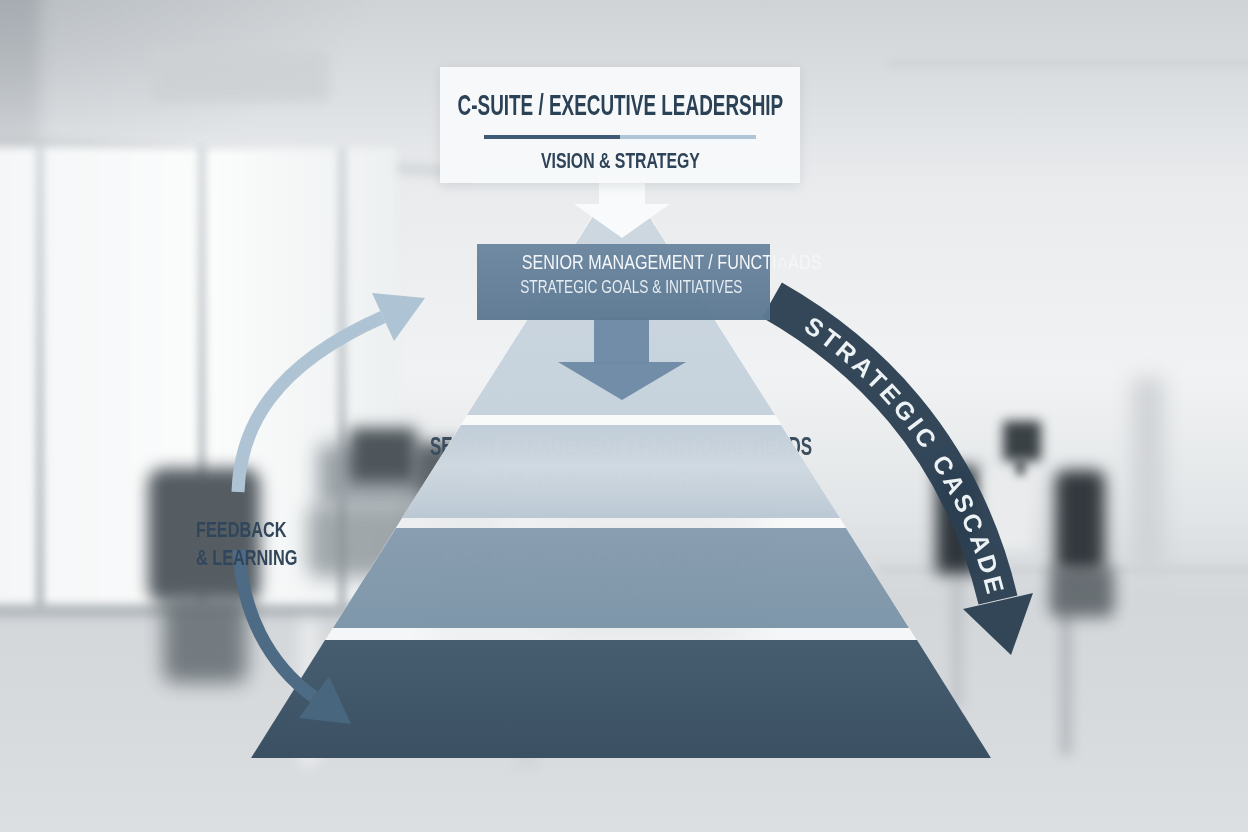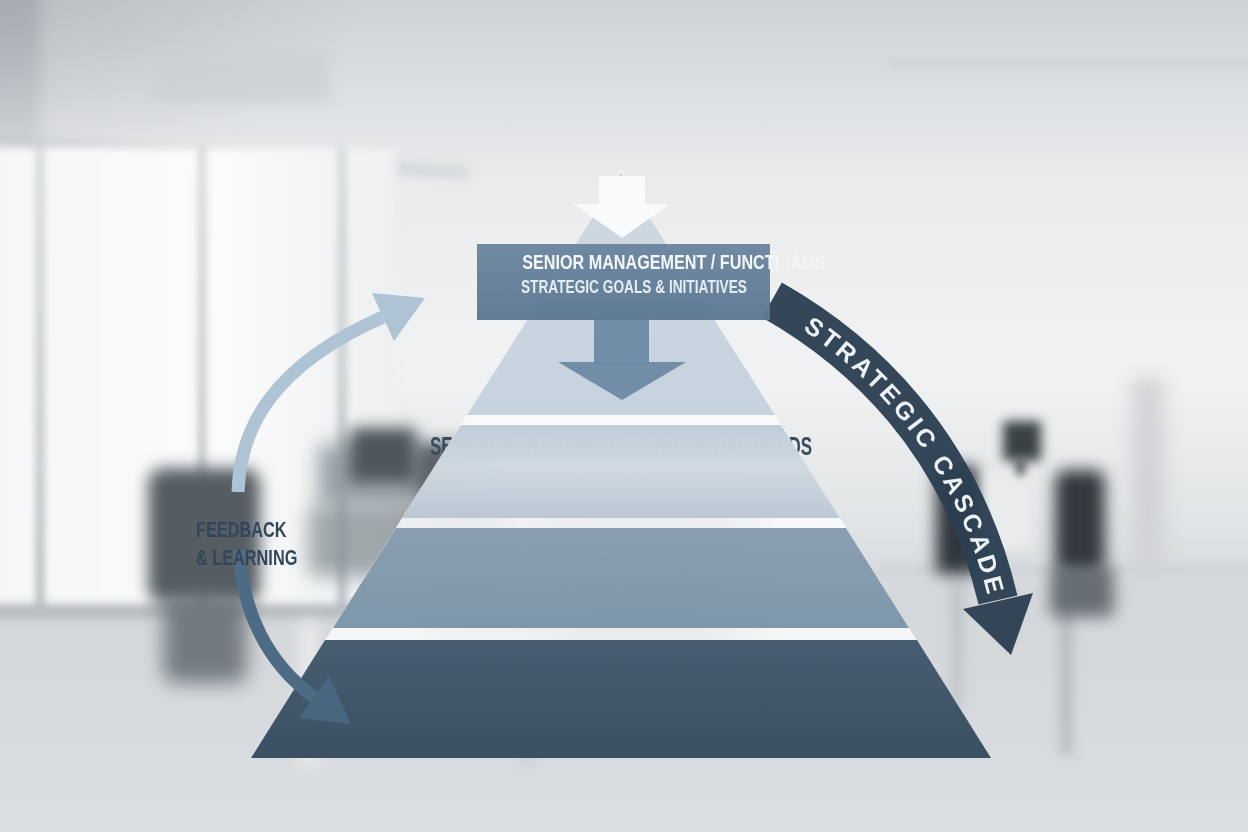--- a/index.html
+++ b/index.html
@@ -116,22 +116,27 @@
     </text>
 
     <rect x="477" y="244" width="293" height="76" fill="url(#gbox)" opacity="0.97"></rect>
 
     <path d="M 238 492 C 240 428 272 366 383 317" fill="none" stroke="#aec3d3" stroke-width="13"></path>
     <polygon points="425,298 394,341 372,293" fill="#aec3d3"></polygon>
     <path d="M 239 550 C 242 612 268 664 314 697" fill="none" stroke="#4e6b85" stroke-width="13"></path>
     <polygon points="351,724 299,718 329,676" fill="#49667f"></polygon>
   </svg>
 
+  <div class="card">
+    <span class="cond" style="font-size:30px;font-weight:bold;color:#2b4156;transform:scaleX(0.63);">C-SUITE / EXECUTIVE LEADERSHIP</span>
+    <div class="divider"></div>
+    <span class="cond" style="font-size:22px;font-weight:bold;color:#2e4358;margin-top:9px;transform:scaleX(0.72);">VISION &amp; STRATEGY</span>
+  </div>
 
-  <div class="overlay" style="left:477px;top:250px;width:293px;color:#f4f7f9;font-weight:bold;">
+  <div class="overlay" style="left:477px;top:250px;width:293px;color:#f4f7f9;font-weight:normal;">
     <span class="cond" style="font-size:21px;transform:scaleX(0.77);">SENIOR MANAGEMENT / FUNCTI∩ADS</span><br>
     <span class="cond" style="font-size:19px;color:#e6edf2;transform:scaleX(0.72);margin-top:2px;">STRATEGIC GOALS &amp; INITIATIVES</span>
   </div>
 
   <div class="tier-text" style="top:432px;color:#3a4d5f;">
     <span class="cond" style="font-size:25px;transform:scaleX(0.68);">SENIOR MANAGEMENT / FUNCTIONAL HEADS</span>
   </div>
   <div class="tier-text" style="top:467px;color:#44586a;">
     <span class="cond" style="font-size:22px;transform:scaleX(0.69);">STRATEGIC GOALS &amp; INITIATIVES</span>
   </div>

